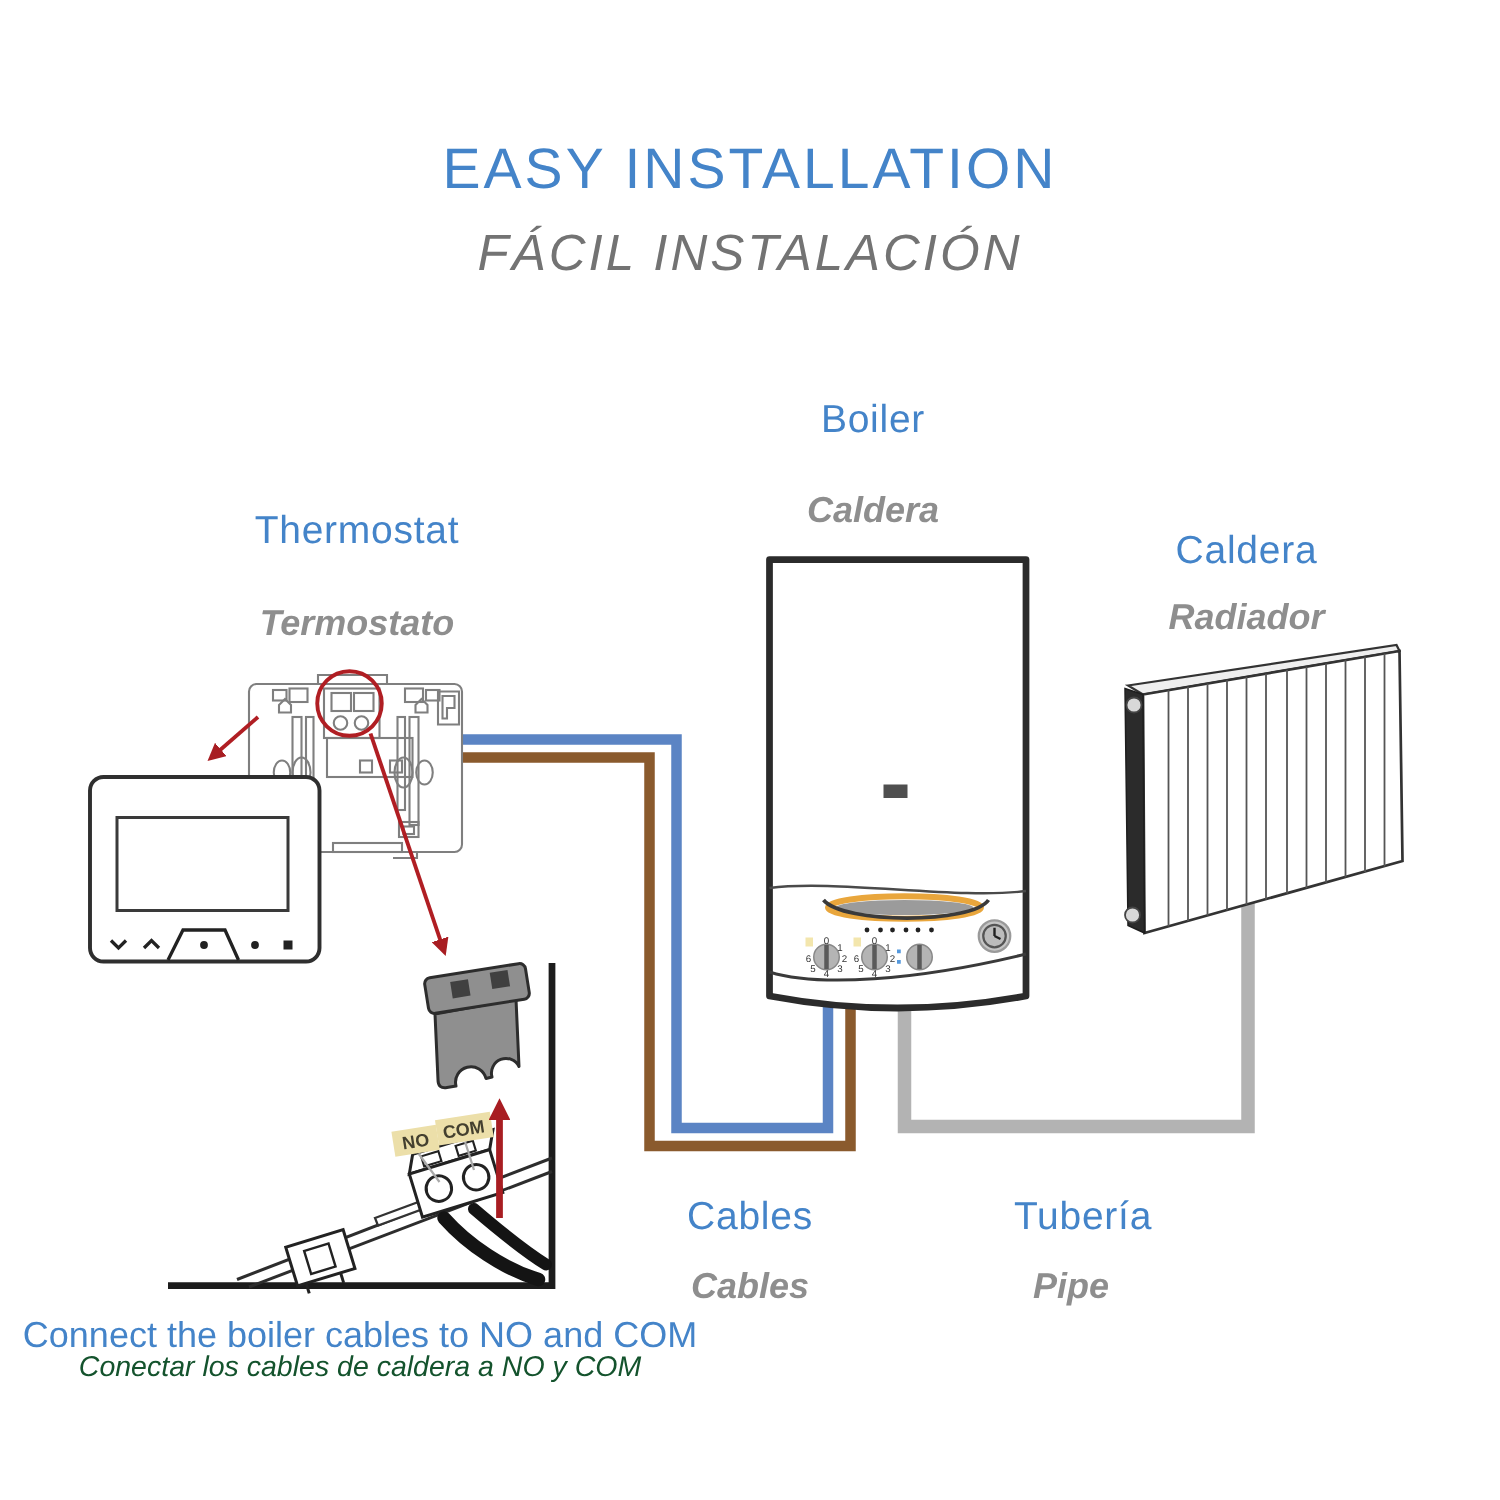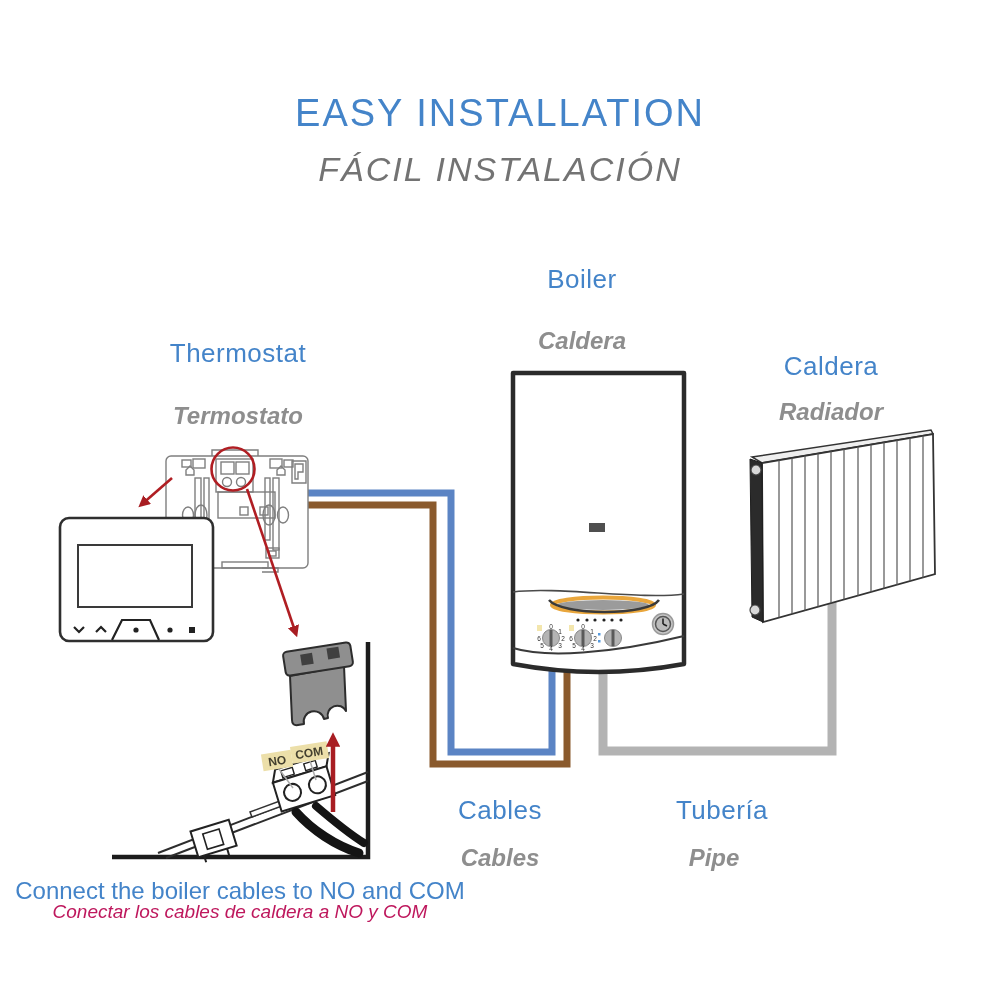--- a/index.html
+++ b/index.html
@@ -6,21 +6,21 @@
   body{
     width:1000px;height:1000px;position:relative;background:#ffffff;
     font-family:"Liberation Sans", sans-serif;overflow:hidden;
   }
   .centered{position:absolute;transform:translateX(-50%);text-align:center;white-space:nowrap;}
   .title-en{font-size:38px;font-weight:400;letter-spacing:2px;color:#4484c9;}
   .title-es{font-size:34px;font-weight:400;font-style:italic;letter-spacing:2px;color:#737373;}
   .lbl-en{font-size:26px;font-weight:500;letter-spacing:.5px;color:#4484c9;}
   .lbl-es{font-size:24px;font-weight:700;font-style:italic;color:#8e8e8e;margin-top:16px;}
   .instr-en{font-size:24px;font-weight:500;color:#4484c9;}
-  .instr-es{font-size:19px;font-weight:400;font-style:italic;color:#be185d;text-align:right;}
+  .instr-es{font-size:19px;font-weight:400;font-style:italic;color:#14532d;text-align:right;}
   svg{position:absolute;left:0;top:0;}
   .svgtxt{font-family:"Liberation Sans", sans-serif;}
 </style>
 </head>
 <body>
 
 <div class="centered title-en" style="left:500px;top:92px;">EASY INSTALLATION</div>
 <div class="centered title-es" style="left:500px;top:150px;">FÁCIL INSTALACIÓN</div>
 
 <div>

